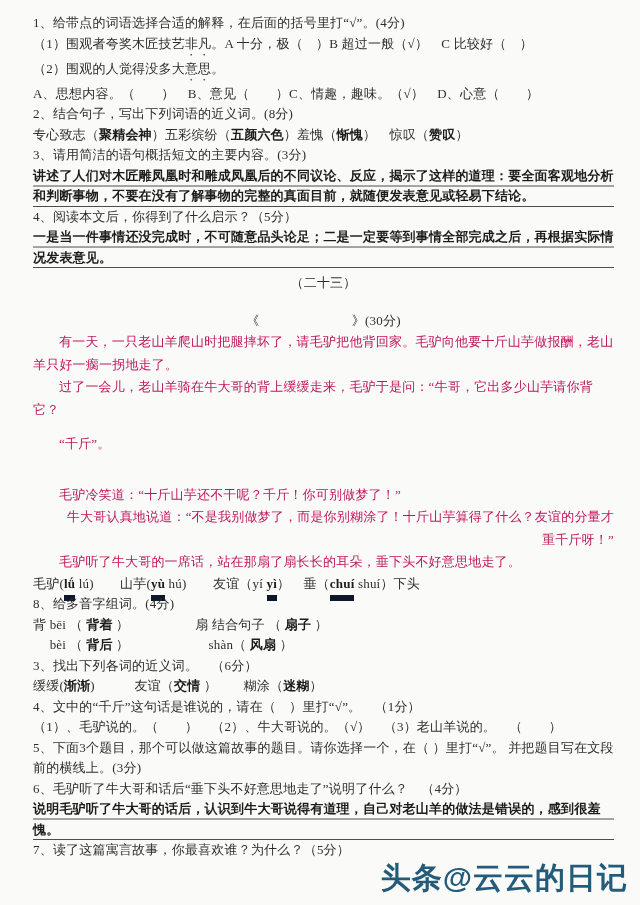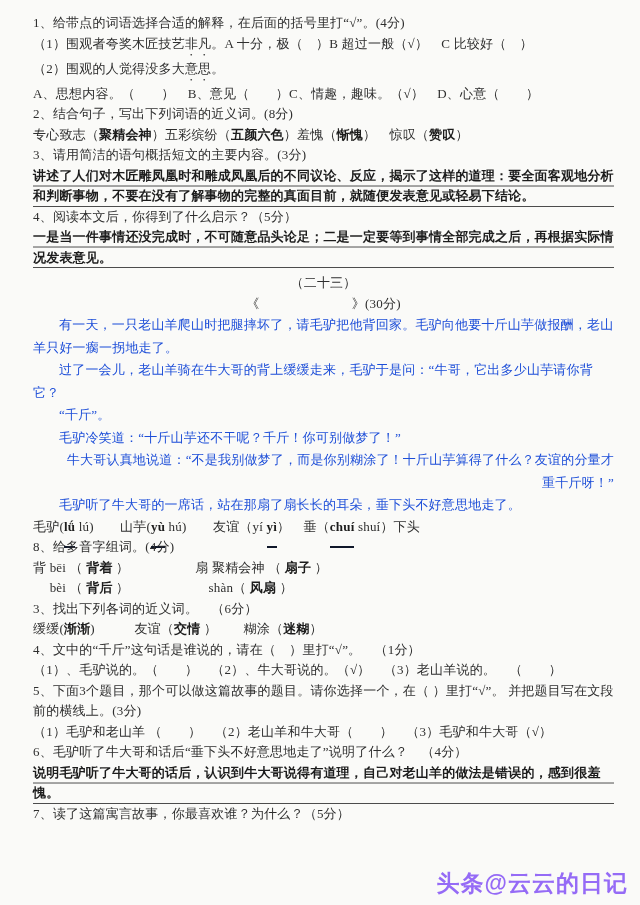--- a/index.html
+++ b/index.html
@@ -20,49 +20,50 @@
     margin:0;
     font-size:13px;
     line-height:20.5px;
     color:#2e2e2e;
     letter-spacing:0.2px;
     word-break:break-all;
   }
   .q{}
   .story{
     line-height:22.5px;
-    color:#1d4ed8;
+    color:#be185d;
   }
   .ans{
     font-weight:700;
     color:#1c1c1c;
     background-image:linear-gradient(to top,#4a4a4a 1px,transparent 1px);
     background-size:100% 20.5px;
     background-repeat:repeat;
   }
   .center{
     text-align:center;
     line-height:21px;
+    margin-top:17px;
   }
   .seg-b{font-weight:700;color:#1c1c1c;}
-  .seg-u{border-bottom:2px solid #0f172a;padding-bottom:12px;}
+  .seg-u{border-bottom:6px solid #0f172a;padding-bottom:4px;}
   .seg-dots{
     -webkit-text-emphasis:filled dot #333;
     text-emphasis:filled dot #333;
     -webkit-text-emphasis-position:under right;
     text-emphasis-position:under right;
   }
   .watermark{
     position:absolute;
     right:12px;
     bottom:6px;
     font-family:"Liberation Sans","DejaVu Sans",sans-serif;
-    font-size:23px;
+    font-size:30px;
     font-weight:700;
-    color:#8b5cf6;
+    color:#0c4a6e;
     opacity:0.9;
     letter-spacing:1px;
   }
 </style>
 </head>
 <body>
 
 <main class="page">
   <div id="doc">
       <p class="line q"><span>1、给带点的词语选择合适的解释，在后面的括号里打“√”。(4分)</span></p>
@@ -72,32 +73,31 @@
       <p class="line q"><span>2、结合句子，写出下列词语的近义词。(8分)</span></p>
       <p class="line q"><span>专心致志（</span><span class="seg-b">聚精会神</span><span>）五彩缤纷（</span><span class="seg-b">五颜六色</span><span>）羞愧（</span><span class="seg-b">惭愧</span><span>）　惊叹（</span><span class="seg-b">赞叹</span><span>）</span></p>
       <p class="line q"><span>3、请用简洁的语句概括短文的主要内容。(3分)</span></p>
       <p class="line ans"><span>讲述了人们对木匠雕凤凰时和雕成凤凰后的不同议论、反应，揭示了这样的道理：要全面客观地分析和判断事物，不要在没有了解事物的完整的真面目前，就随便发表意见或轻易下结论。</span></p>
       <p class="line q"><span>4、阅读本文后，你得到了什么启示？（5分）</span></p>
       <p class="line ans"><span>一是当一件事情还没完成时，不可随意品头论足；二是一定要等到事情全部完成之后，再根据实际情况发表意见。</span></p>
       <p class="line center" style="margin-top: 4px;"><span>（二十三）</span></p>
       <p class="line center"><span>《　　　　　　　》(30分)</span></p>
       <p class="line story" style="text-indent: 2em;"><span>有一天，一只老山羊爬山时把腿摔坏了，请毛驴把他背回家。毛驴向他要十斤山芋做报酬，老山羊只好一瘸一拐地走了。</span></p>
       <p class="line story" style="text-indent: 2em;"><span>过了一会儿，老山羊骑在牛大哥的背上缓缓走来，毛驴于是问：“牛哥，它出多少山芋请你背它？</span></p>
-      <p class="line story" style="text-indent: 2em;"><span>“千斤”。</span></p>
-      <p class="line story" style="text-indent: 2em;"><span>毛驴冷笑道：“十斤山芋还不干呢？千斤！你可别做梦了！”</span></p>
+      <p class="line story" style="text-indent: 2em; margin-top: 12px;"><span>“千斤”。</span></p>
+      <p class="line story" style="text-indent: 2em; margin-top: 28px;"><span>毛驴冷笑道：“十斤山芋还不干呢？千斤！你可别做梦了！”</span></p>
       <p class="line story" style="text-indent: 2em; text-align: right;"><span>牛大哥认真地说道：“不是我别做梦了，而是你别糊涂了！十斤山芋算得了什么？友谊的分量才重千斤呀！”</span></p>
       <p class="line story" style="text-indent: 2em;"><span>毛驴听了牛大哥的一席话，站在那扇了扇长长的耳朵，垂下头不好意思地走了。</span></p>
       <p class="line q"><span>毛驴(</span><span class="seg-b seg-u">lǘ</span><span> lú)　　山芋(</span><span class="seg-b seg-u">yù</span><span> hú)　　友谊（yí </span><span class="seg-b seg-u">yì</span><span>）　垂（</span><span class="seg-b seg-u">chuí</span><span> shuí）下头</span></p>
       <p class="line q"><span>8、给多音字组词。(4分)</span></p>
-      <p class="line q"><span>背 bēi （ </span><span class="seg-b">背着</span><span> ）　　　　　扇 聚精会神 （ </span><span class="seg-b">扇子</span><span> ）</span></p>
+      <p class="line q"><span>背 bēi （ </span><span class="seg-b">背着</span><span> ）　　　　　扇 结合句子 （ </span><span class="seg-b">扇子</span><span> ）</span></p>
       <p class="line q"><span>　 bèi （ </span><span class="seg-b">背后</span><span> ）　　　　　　shàn（ </span><span class="seg-b">风扇</span><span> ）</span></p>
       <p class="line q"><span>3、找出下列各词的近义词。　（6分）</span></p>
       <p class="line q"><span>缓缓(</span><span class="seg-b">渐渐</span><span>)　　　友谊（</span><span class="seg-b">交情</span><span> ）　　糊涂（</span><span class="seg-b">迷糊</span><span>）</span></p>
       <p class="line q"><span>4、文中的“千斤”这句话是谁说的，请在（　）里打“√”。　（1分）</span></p>
       <p class="line q"><span>（1）、毛驴说的。（　　）　（2）、牛大哥说的。（</span><span class="seg-b">√</span><span>）　（3）老山羊说的。　（　　）</span></p>
       <p class="line q"><span>5、下面3个题目，那个可以做这篇故事的题目。请你选择一个，在（ ）里打“√”。 并把题目写在文段前的横线上。(3分)</span></p>
-      <p class="line q"><span>（1）毛驴和老山羊 （　　）　（2）老山羊和牛大哥（　　）　（3）毛驴和牛大哥（</span><span class="seg-b">√</span><span>）</span></p>
       <p class="line q"><span>6、毛驴听了牛大哥和话后“垂下头不好意思地走了”说明了什么？　（4分）</span></p>
       <p class="line ans"><span>说明毛驴听了牛大哥的话后，认识到牛大哥说得有道理，自己对老山羊的做法是错误的，感到很羞愧。</span></p>
       <p class="line q"><span>7、读了这篇寓言故事，你最喜欢谁？为什么？（5分）</span></p>
     </div>
   <div class="watermark">头条@云云的日记</div>
 </main>
 
 </body></html>

